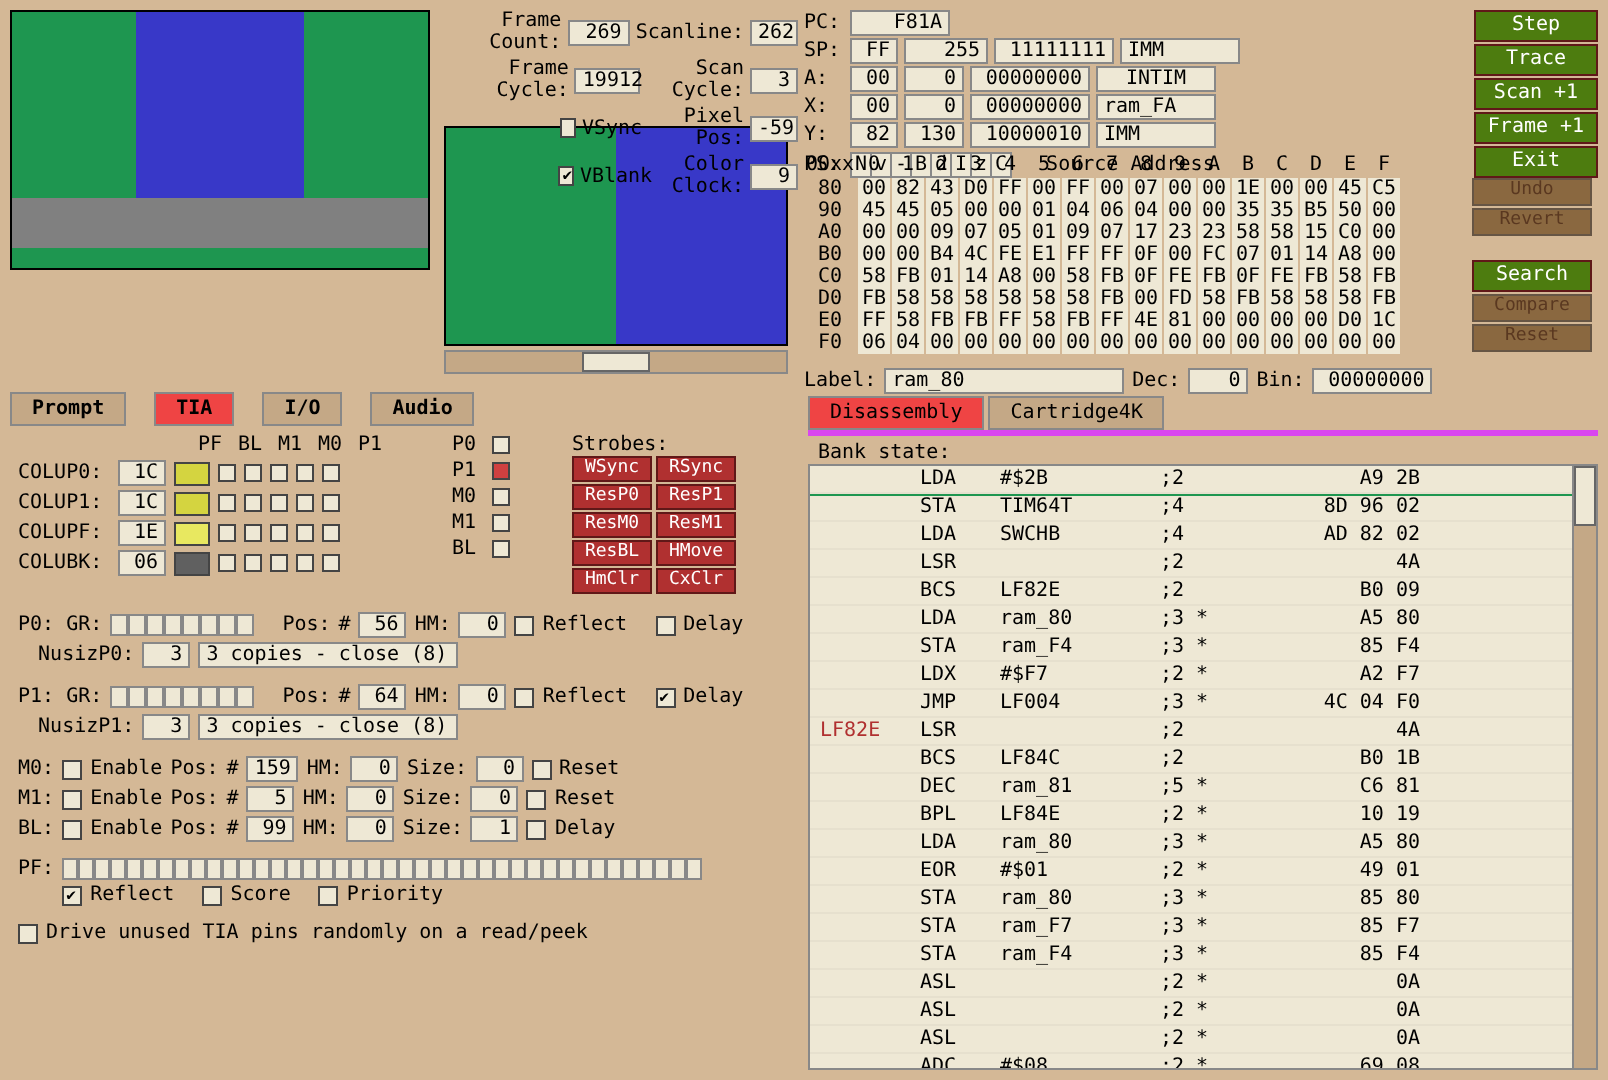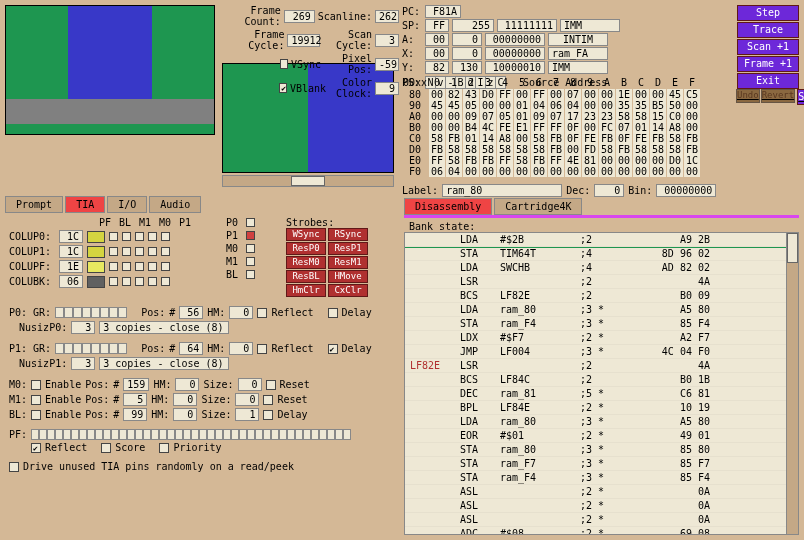--- a/index.html
+++ b/index.html
@@ -16,31 +16,31 @@
   .info-row label { width: 80px; text-align: right; }
   .field { background: #eee8d5; border: 1px solid #888; padding: 0 3px; height: 13px; min-width: 24px; text-align: right; }
   .cb { width: 10px; height: 10px; border: 1px solid #444; display: inline-block; vertical-align: middle; background: #eee8d5; }
   .cb.checked::after { content: "✔"; font-size: 8px; position: relative; top: -2px; left: 1px; }
   .regs { position: absolute; top: 5px; left: 402px; width: 230px; }
   .reg-row { display: flex; align-items: center; gap: 3px; margin-bottom: 1px; }
   .reg-row .lbl { width: 20px; }
   .ps-row { margin-top: 2px; }
   .ps-box { display: inline-block; width: 11px; height: 13px; border: 1px solid #888; text-align: center; background: #eee8d5; margin-right: -1px; }
   .btn-col { position: absolute; top: 5px; right: 5px; width: 62px; display: flex; flex-direction: column; gap: 1px; }
-  .btn-red { background: #6d28d9; color: #fff; border: 1px solid #601818; height: 16px; text-align: center; line-height: 14px; font-size: 10px; cursor: pointer; }
+  .btn-red { background: #4d7c0f; color: #fff; border: 1px solid #601818; height: 16px; text-align: center; line-height: 14px; font-size: 10px; cursor: pointer; }
   .btn-brown { background: #8a6840; color: #5a3820; border: 1px solid #654; height: 14px; text-align: center; font-size: 9px; }
   .dump { position: absolute; top: 77px; left: 402px; width: 330px; }
   .dump-hdr { display: flex; gap: 1px; margin-bottom: 1px; }
   .dump-hdr span { width: 16px; text-align: center; }
   .dump-row { display: flex; gap: 1px; }
   .dump-row span { width: 16px; text-align: center; background: #eee8d5; }
   .dump-row span:first-child { background: transparent; }
-  .dump-side { position: absolute; top: 89px; right: 8px; width: 60px; display: flex; gap: 1px; text-decoration: underline; }
+  .dump-side { position: absolute; top: 89px; right: 8px; width: 60px; display: flex; flex-direction: column; gap: 1px; }
   .lbl-row { position: absolute; top: 184px; left: 402px; display: flex; align-items: center; gap: 4px; }
-  .tabs { position: absolute; top: 196px; left: 5px; display: flex; gap: 2px; align-items: center; }
+  .tabs { position: absolute; top: 196px; left: 5px; display: flex; gap: 14px; align-items: center; font-weight: bold; }
   .tab { padding: 2px 10px; border: 1px solid #888; background: #c4a886; cursor: pointer; }
   .tab.active { background: #ef4444; }
   .left-panel { position: absolute; top: 213px; left: 5px; width: 395px; height: 320px; background: #d4b896; padding: 4px; }
   .pl-row { display: flex; align-items: center; gap: 4px; margin-bottom: 2px; }
   .pl-row .lbl2 { width: 46px; }
   .color-box { width: 18px; height: 12px; border: 1px solid #444; }
   .tiny-cb { width: 9px; height: 9px; border: 1px solid #444; display: inline-block; background: #eee8d5; }
   .tiny-cb.sel { background: #d04040; }
   .strobe { background: #b03030; color: #fff; border: 1px solid #601818; width: 40px; height: 13px; text-align: center; font-size: 9px; display: inline-block; }
   .section { margin-top: 8px; }
@@ -99,21 +99,21 @@
       <span class="cb checked"></span>
       <span>VBlank</span>
       <label style="width:60px">Color Clock:</label>
       <div class="field">9</div>
     </div>
 </div>
 
 <div class="regs">
   <div class="reg-row">
       <span class="lbl">PC:</span>
-      <div class="field" style="width:36px">F81A</div>
+      <div class="field" style="width:50px">F81A</div>
     </div>
   <div class="reg-row">
       <span class="lbl">SP:</span>
       <div class="field">FF</div>
       <div class="field" style="width:42px">255</div>
       <div class="field" style="width:60px">11111111</div>
       <div class="field" style="width:60px;text-align:left">IMM</div>
     </div>
   <div class="reg-row">
       <span class="lbl">A:</span>

